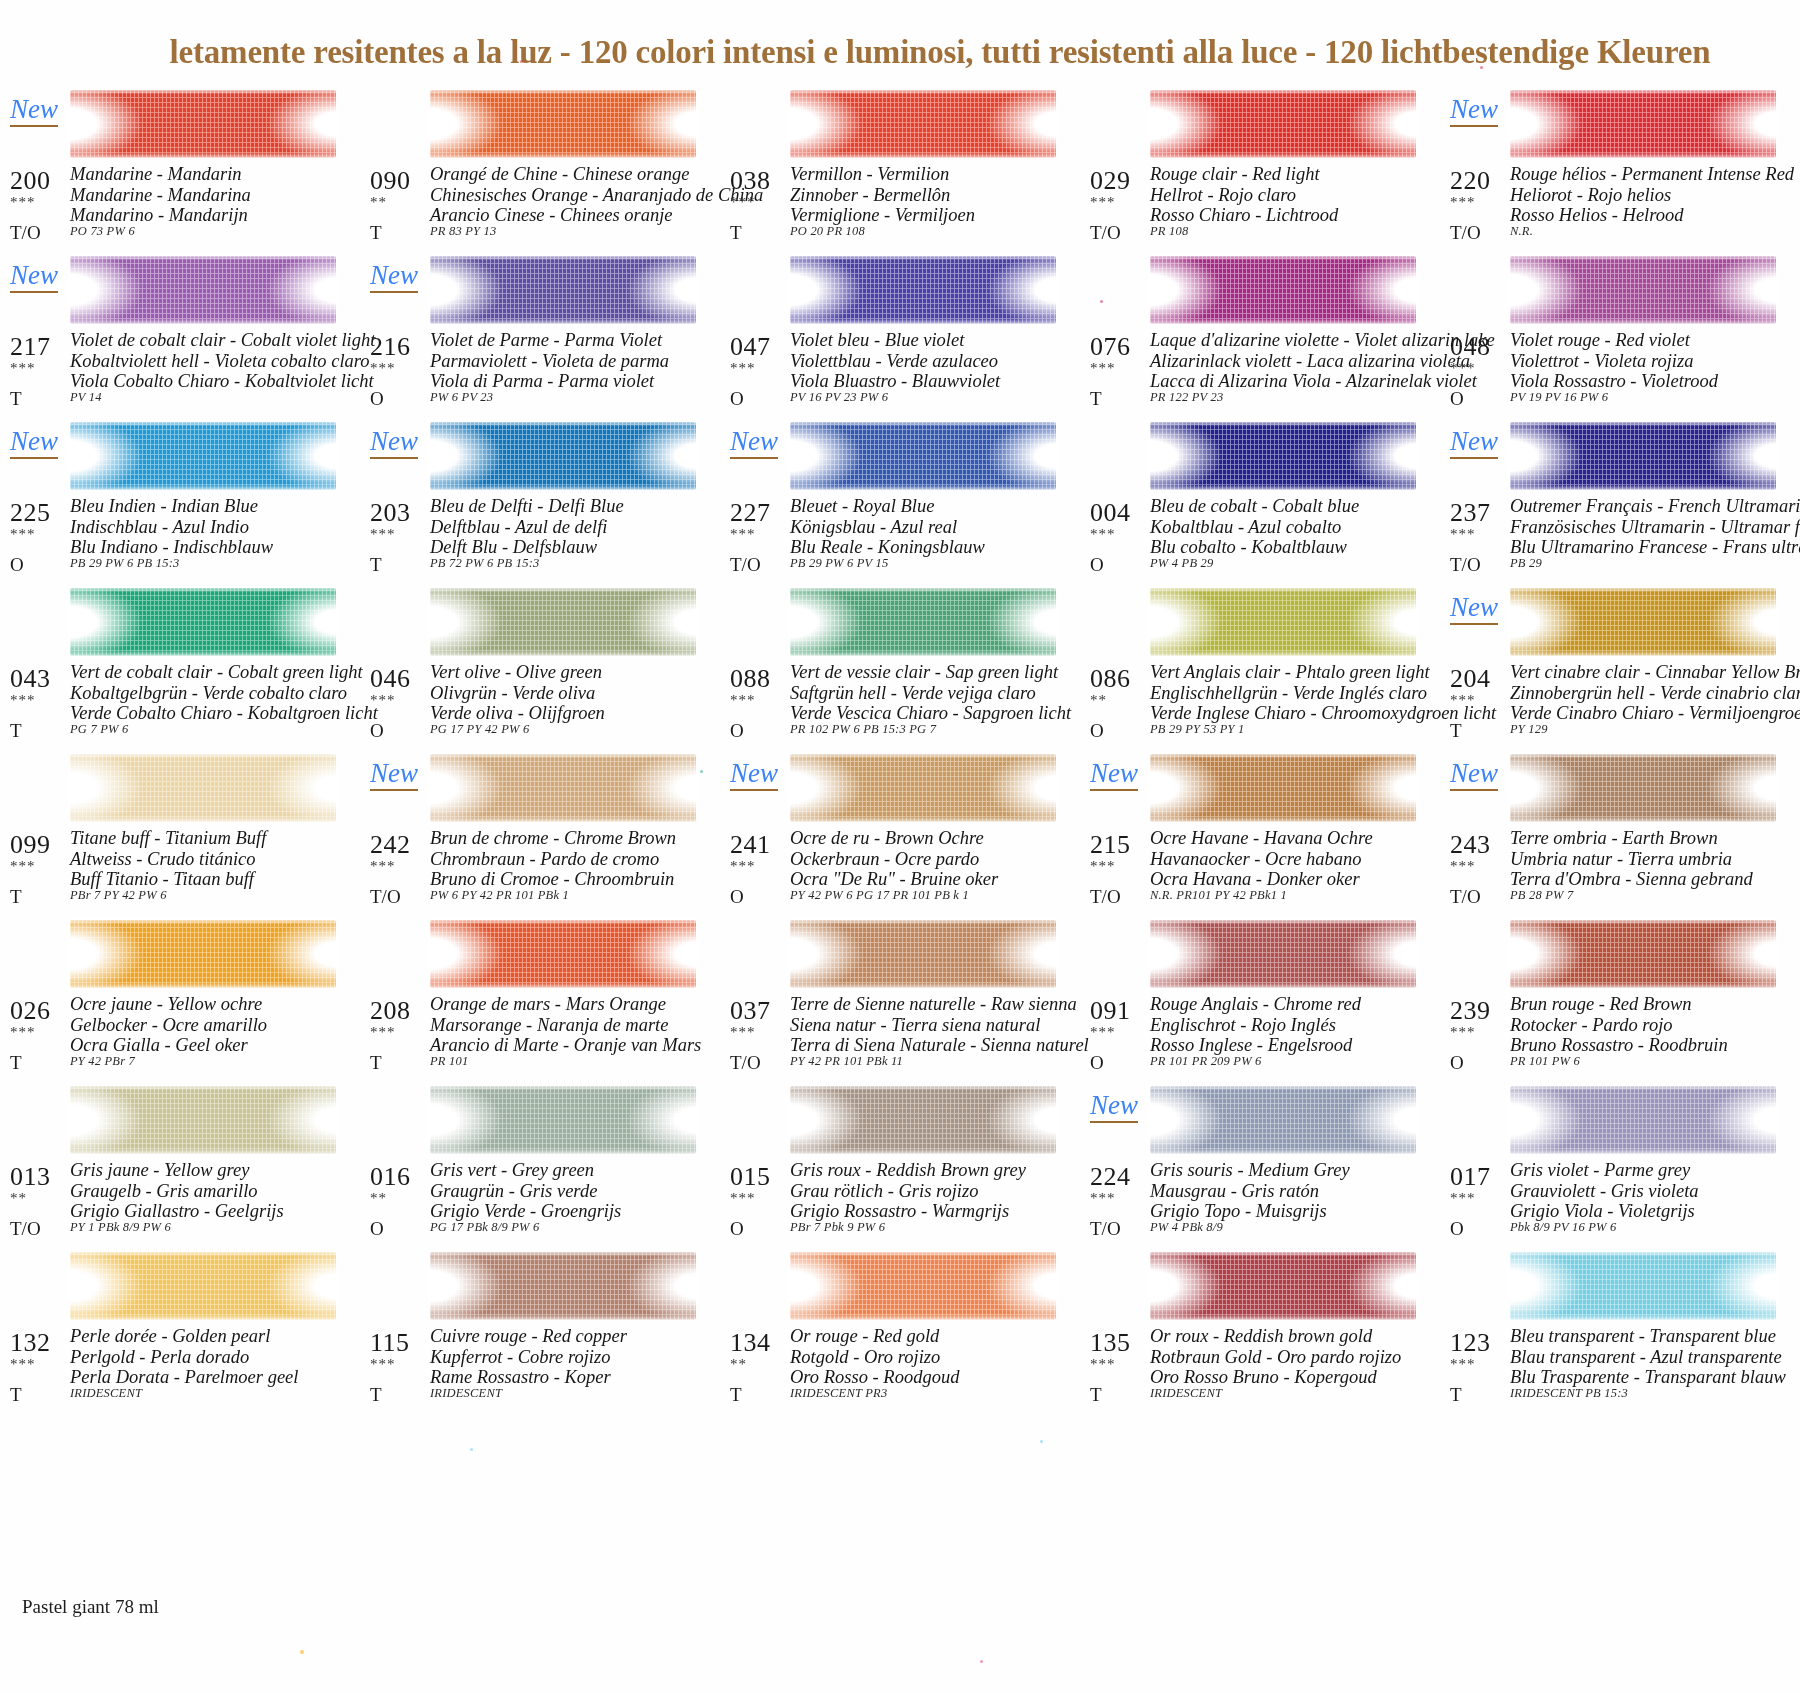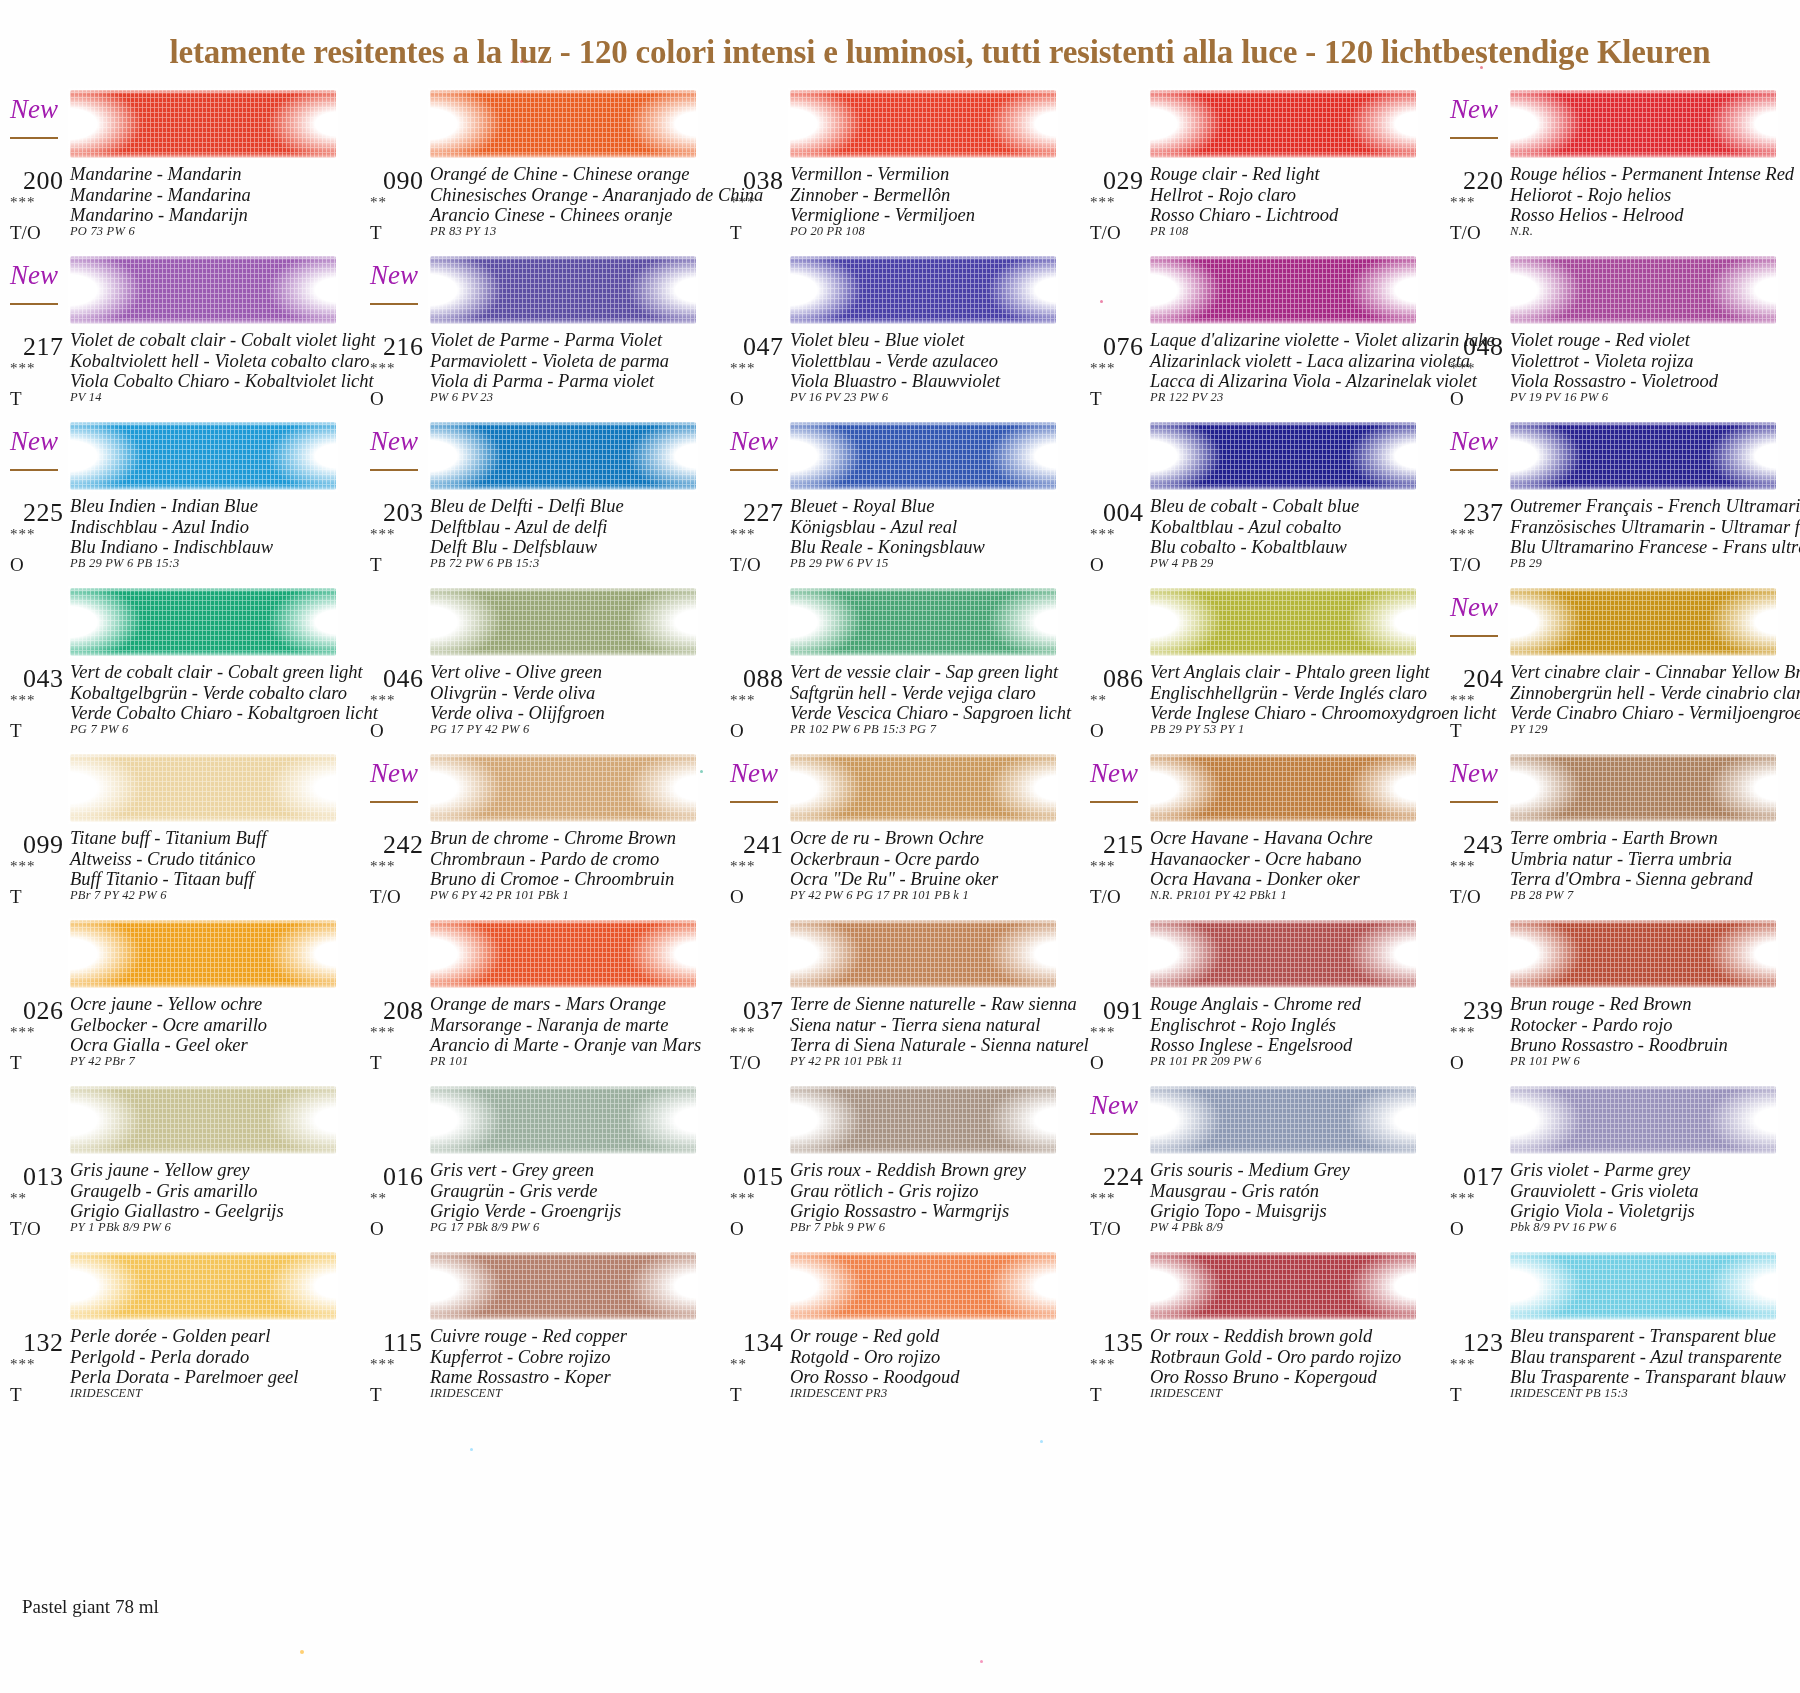--- a/index.html
+++ b/index.html
@@ -33,24 +33,24 @@
   .swatch-area{
     position:relative;
     height:80px;
   }
   .newtag{
     position:absolute;
     left:10px;top:12px;
     font-family:"Liberation Serif", serif;
     font-style:italic;
     font-size:27px;
-    color:#a21caf;
+    color:#3b82f6;
     border-bottom:2.2px solid #9a6a2f;
     line-height:1.0;
-    padding-bottom:14px;
+    padding-bottom:2px;
   }
   .swatch{
     position:absolute;
     left:70px;top:6px;
     width:266px;height:68px;
   }
   .swatch .paint{
     position:absolute;inset:0;
     border-radius:2px;
   }
@@ -72,21 +72,20 @@
   .info{
     position:relative;
     height:86px;
     padding-left:10px;
   }
   .code{
     position:absolute;left:10px;top:2px;
     font-size:26px;
     letter-spacing:0.5px;
     color:#1a1a1a;
-    margin-left:13px;
   }
   .stars{
     position:absolute;left:10px;top:30px;
     font-size:15px;
     letter-spacing:1px;
     color:#333;
   }
   .opacity{
     position:absolute;left:10px;top:58px;
     font-size:19px;

